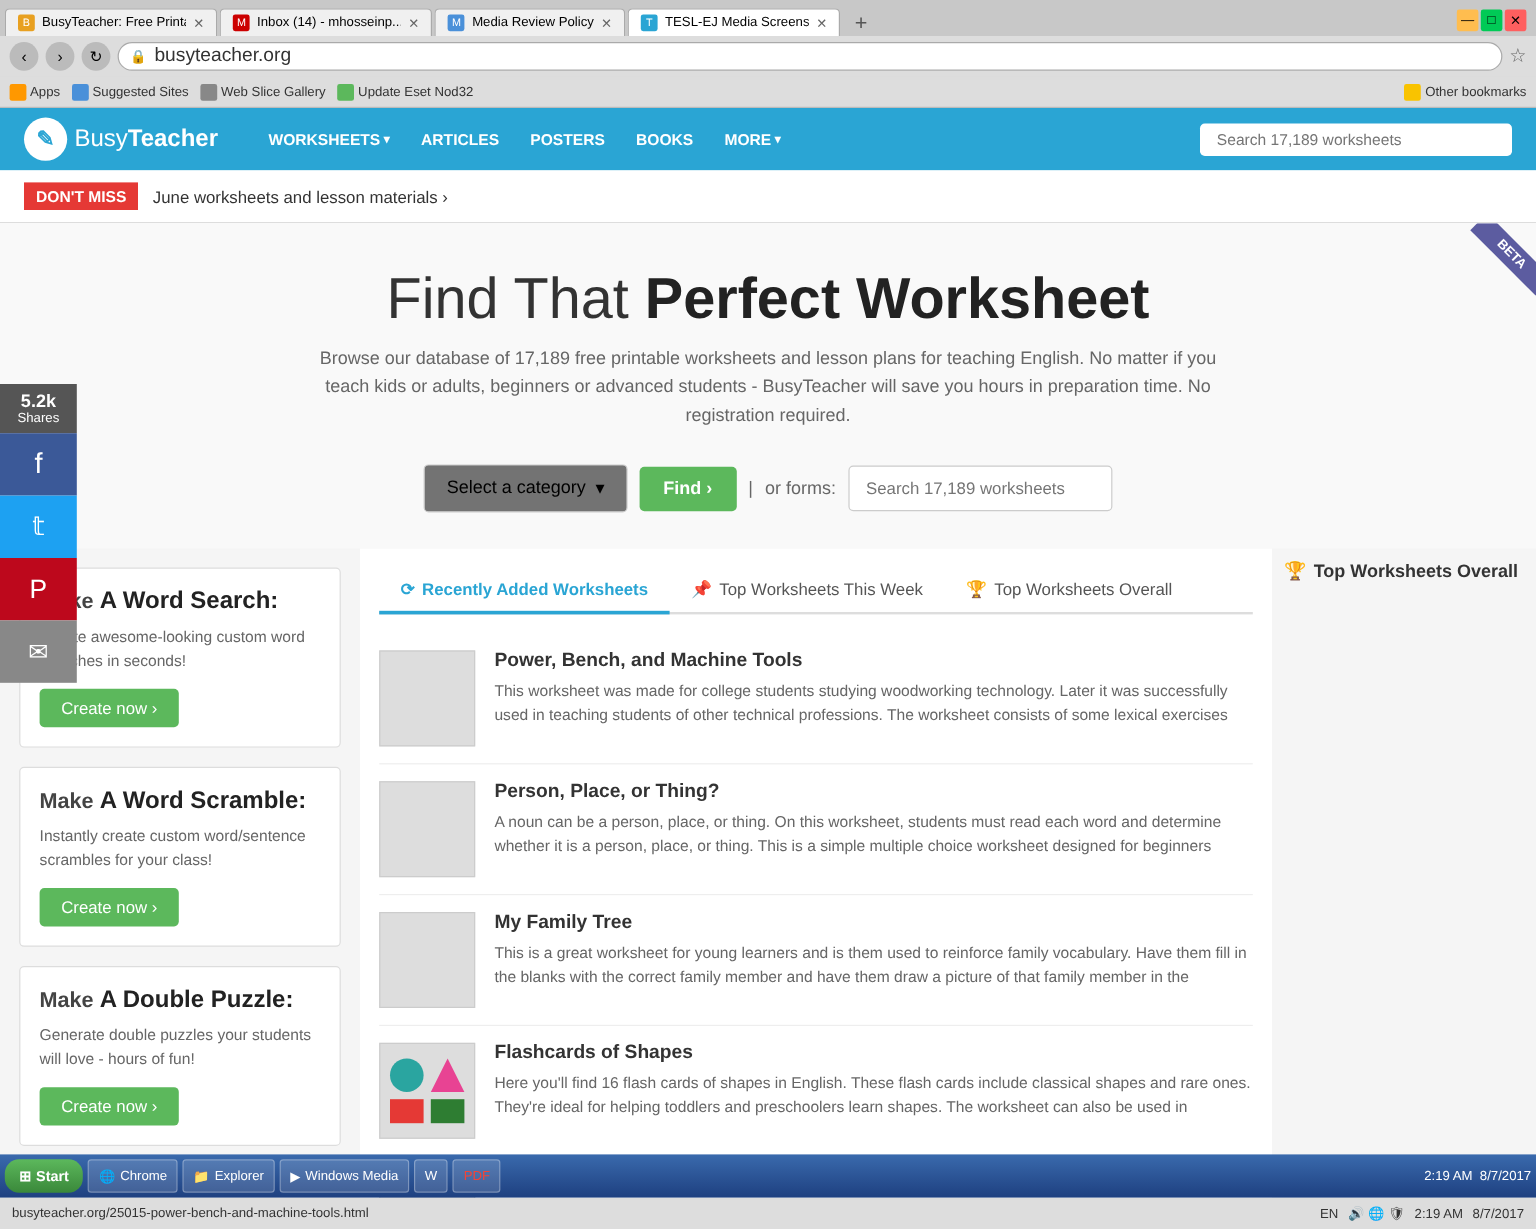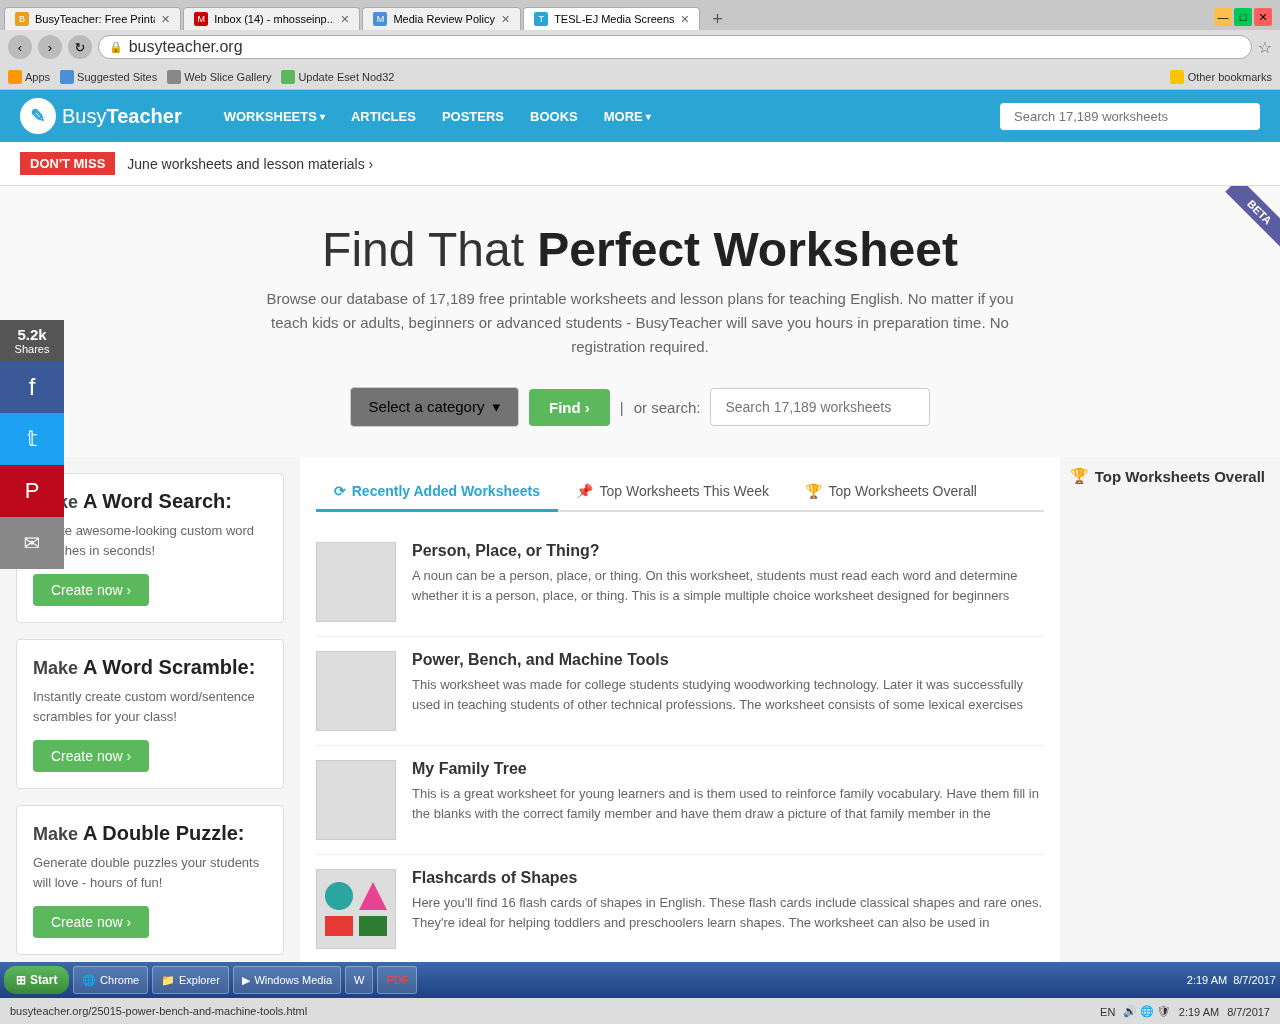--- a/index.html
+++ b/index.html
@@ -235,21 +235,21 @@
       <strong>Perfect Worksheet</strong>
     </h1>
     <p>Browse our database of 17,189 free printable worksheets and lesson plans for teaching English. No matter if you teach kids or adults, beginners or advanced students - BusyTeacher will save you hours in preparation time. No registration required.</p>
     <div class="search-row">
       <div class="category-select">
         <span>Select a category</span>
         <span>▾</span>
       </div>
       <button class="find-btn">Find ›</button>
       <span style="color:#666;font-size:15px;">|</span>
-      <span style="color:#666;font-size:15px;">or search:</span>
+      <span style="color:#666;font-size:15px;">or forms:</span>
       <input type="text" class="search-input" placeholder="Search 17,189 worksheets" style="">
     </div>
   </div>
 
   <div style="display:flex;background:#eee;gap:0;">
 
     <div class="left-sidebar">
 
       <div class="promo-card">
         <h3>
@@ -294,48 +294,48 @@
           <span class="tab-icon">🏆</span>
           <span>Top Worksheets Overall</span>
         </div>
       </div>
 
       <div class="worksheet-item">
         <div class="worksheet-thumb">
           <div class="thumb-lines">
             <div class="thumb-line full"></div>
             <div class="thumb-line medium"></div>
+            <div class="thumb-line full"></div>
+            <div class="thumb-line short"></div>
+            <div class="thumb-line medium"></div>
+            <div class="thumb-line full"></div>
+            <div class="thumb-line short"></div>
+          </div>
+        </div>
+        <div class="worksheet-info">
+          <h4>Power, Bench, and Machine Tools</h4>
+          <p>This worksheet was made for college students studying woodworking technology. Later it was successfully used in teaching students of other technical professions. The worksheet consists of some lexical exercises</p>
+        </div>
+      </div>
+
+      <div class="worksheet-item">
+        <div class="worksheet-thumb">
+          <div class="thumb-lines">
+            <div class="thumb-line full"></div>
+            <div class="thumb-line medium"></div>
             <div class="thumb-line short"></div>
             <div class="thumb-line full"></div>
             <div class="thumb-line medium"></div>
             <div class="thumb-line full"></div>
             <div class="thumb-line short"></div>
           </div>
         </div>
         <div class="worksheet-info">
           <h4>Person, Place, or Thing?</h4>
           <p>A noun can be a person, place, or thing. On this worksheet, students must read each word and determine whether it is a person, place, or thing. This is a simple multiple choice worksheet designed for beginners</p>
-        </div>
-      </div>
-
-      <div class="worksheet-item">
-        <div class="worksheet-thumb">
-          <div class="thumb-lines">
-            <div class="thumb-line full"></div>
-            <div class="thumb-line medium"></div>
-            <div class="thumb-line full"></div>
-            <div class="thumb-line short"></div>
-            <div class="thumb-line medium"></div>
-            <div class="thumb-line full"></div>
-            <div class="thumb-line short"></div>
-          </div>
-        </div>
-        <div class="worksheet-info">
-          <h4>Power, Bench, and Machine Tools</h4>
-          <p>This worksheet was made for college students studying woodworking technology. Later it was successfully used in teaching students of other technical professions. The worksheet consists of some lexical exercises</p>
         </div>
       </div>
 
       <div class="worksheet-item">
         <div class="worksheet-thumb">
           <div class="thumb-lines">
             <div class="thumb-line full"></div>
             <div class="thumb-line medium"></div>
             <div class="thumb-line short"></div>
             <div class="thumb-line full"></div>

